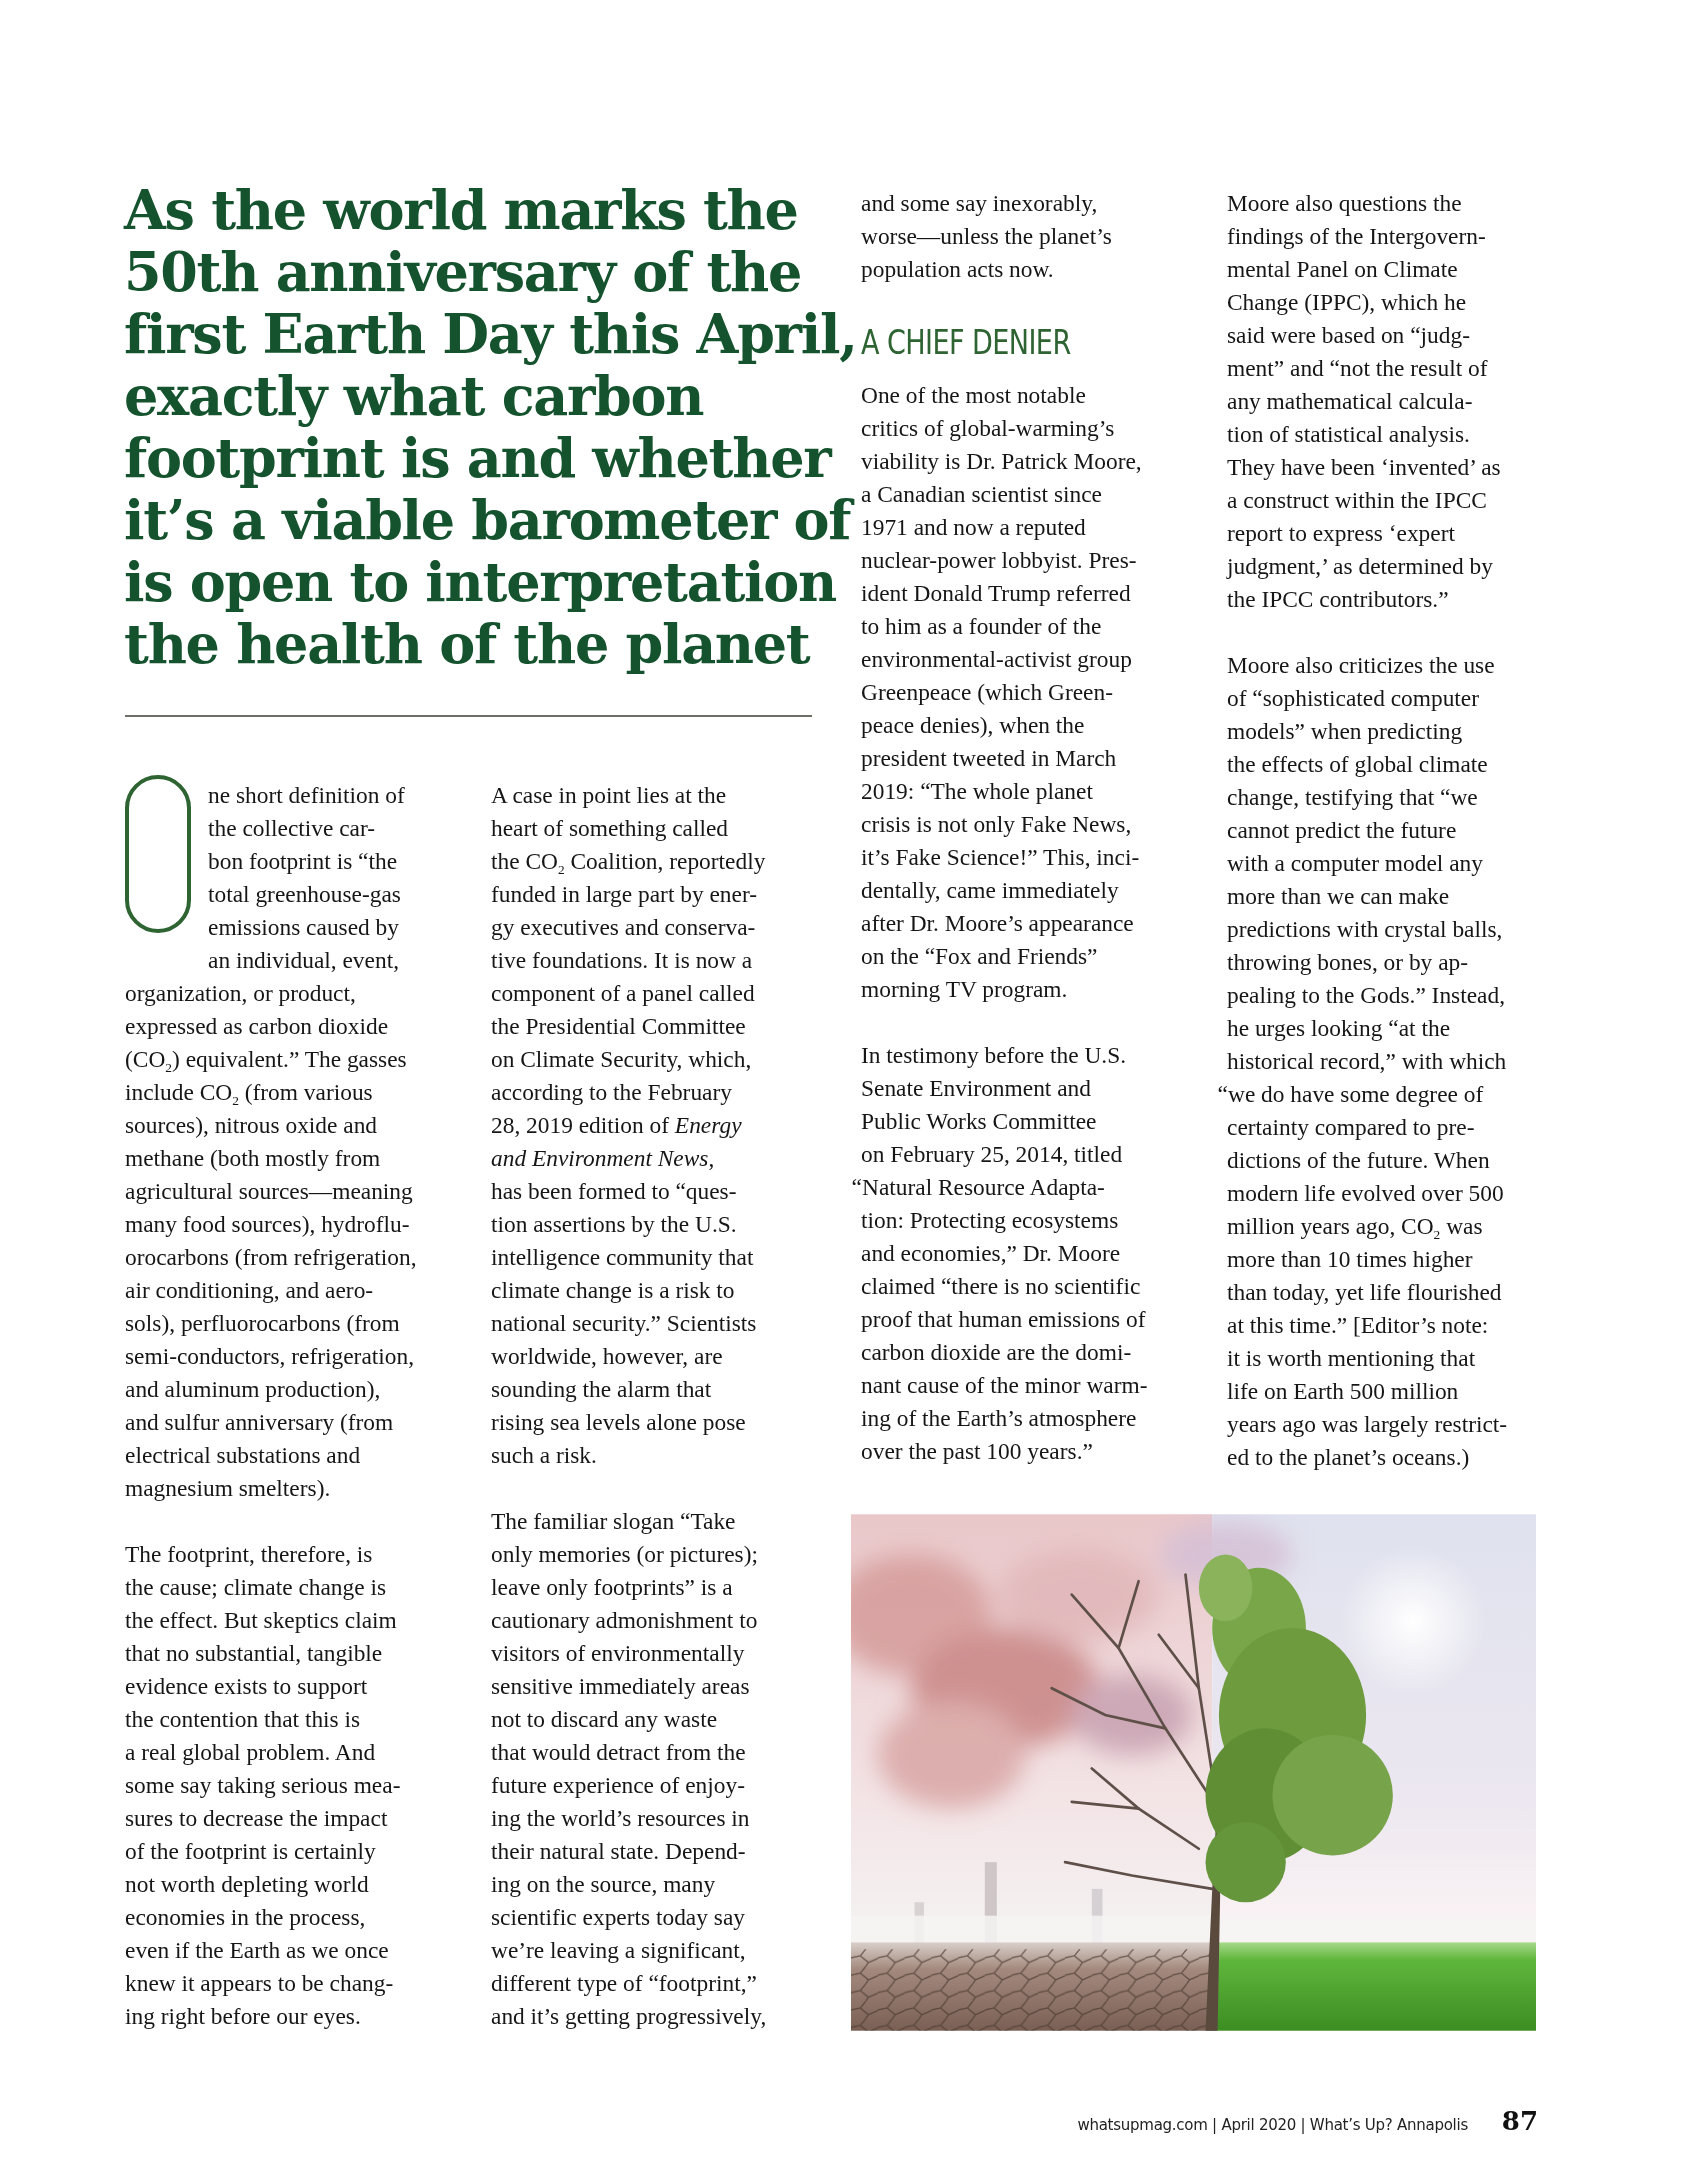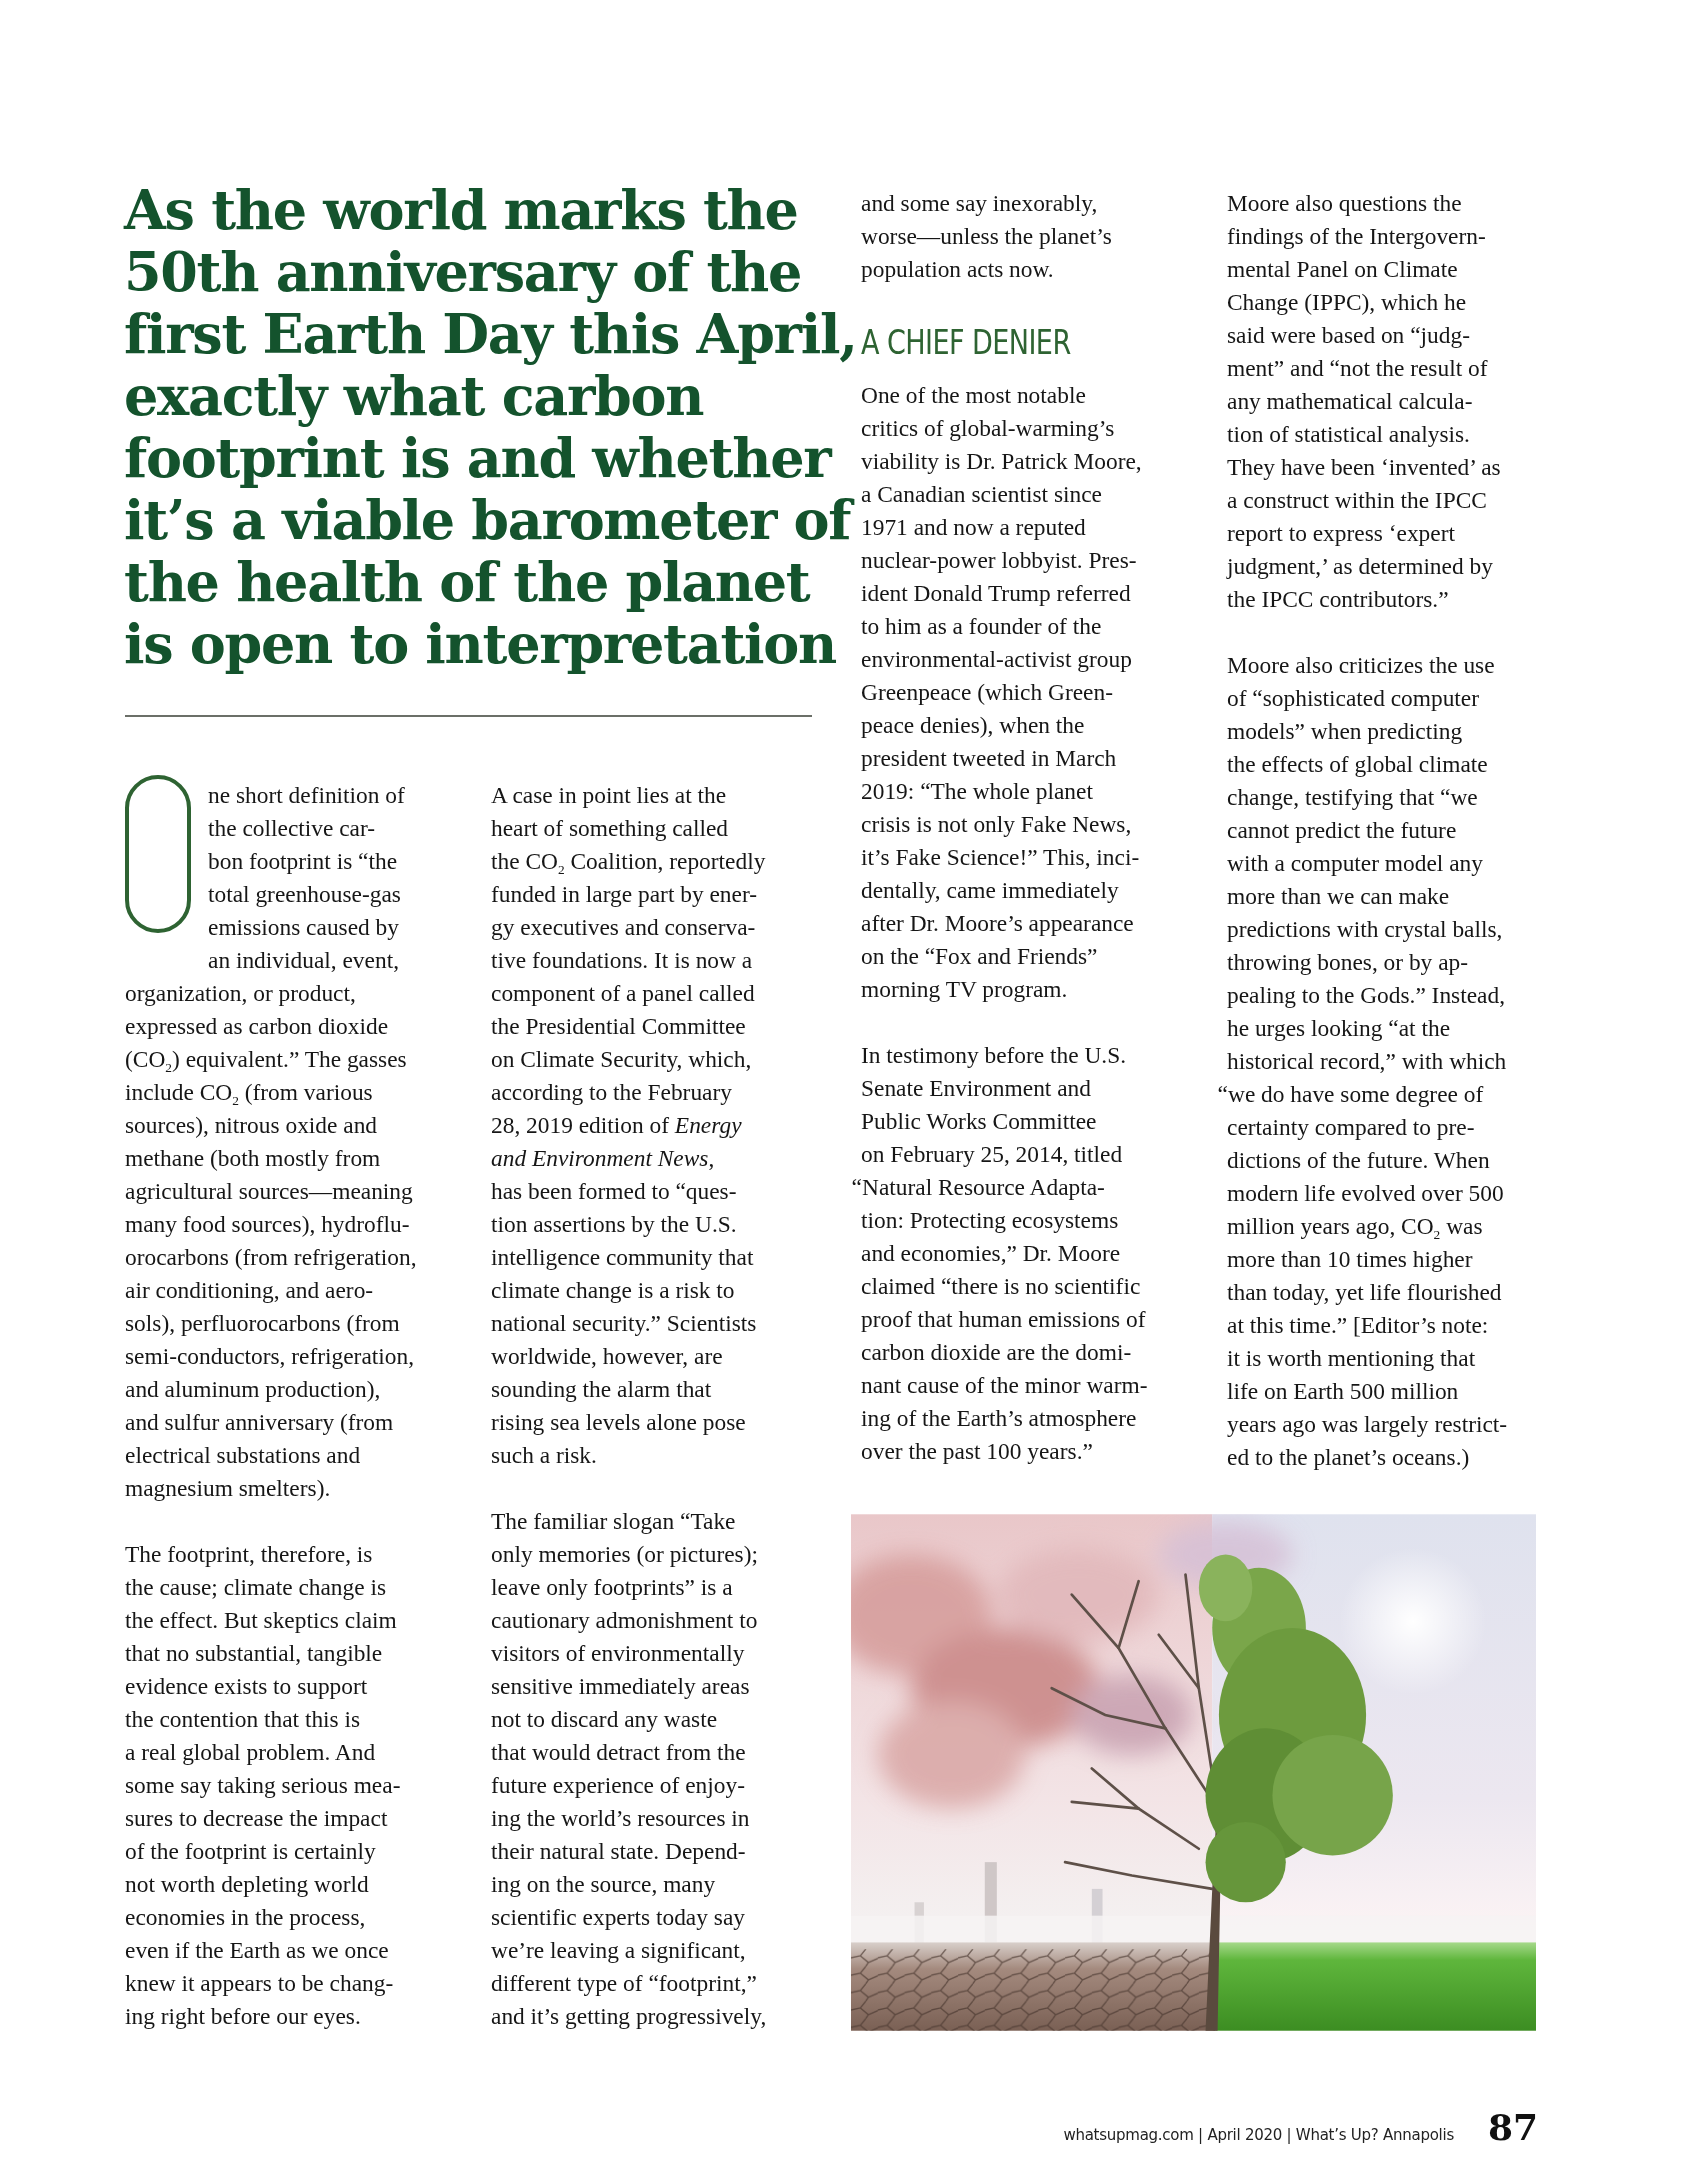--- a/index.html
+++ b/index.html
@@ -25,35 +25,35 @@
              border:4.7px solid #2e6332; border-radius:37px; box-sizing:border-box; }
   .sub { font-size:13.4px; vertical-align:-5.4px; line-height:0; }
   .hang { margin-left:-9.4px; }
   .subhead { font-family:"DejaVu Sans", "Liberation Sans", sans-serif; color:#2e6332;
              font-size:33px; line-height:40px; letter-spacing:-0.7px; margin:37px 0 16px 0;
              font-weight:normal; transform:scaleX(0.82); transform-origin:left; white-space:nowrap; }
   .photo { position:absolute; left:851px; top:1514px; width:685px; height:517px; overflow:hidden; }
   .footer { position:absolute; right:143px; top:2106px; display:flex; align-items:baseline; gap:34px; }
   .footer-text { font-family:"DejaVu Sans", "Liberation Sans", sans-serif; font-size:16.7px; color:#222;
                  letter-spacing:-0.3px; transform:scaleX(0.9); transform-origin:right; white-space:nowrap; }
-  .page-num { font-family:"DejaVu Serif", serif; font-weight:bold; font-size:36px; color:#111; }
+  .page-num { font-family:"DejaVu Serif", serif; font-weight:bold; font-size:26px; color:#111; }
   em { font-style:italic; }
 </style>
 </head>
 <body>
 
 <h1 class="headline">
   <span>As the world marks the</span>
   <span>50th anniversary of the</span>
   <span>first Earth Day this April,</span>
   <span>exactly what carbon</span>
   <span>footprint is and whether</span>
   <span>it’s a viable barometer of</span>
+  <span>is open to interpretation</span>
   <span>the health of the planet</span>
-  <span>is open to interpretation</span>
 </h1>
 
 <div class="divider"></div>
 
 <div class="dropcap"></div>
 
 <div class="col col1">
   <p>
     <span class="line indent">ne short definition of</span>
     <span class="line indent">the collective car-</span>

